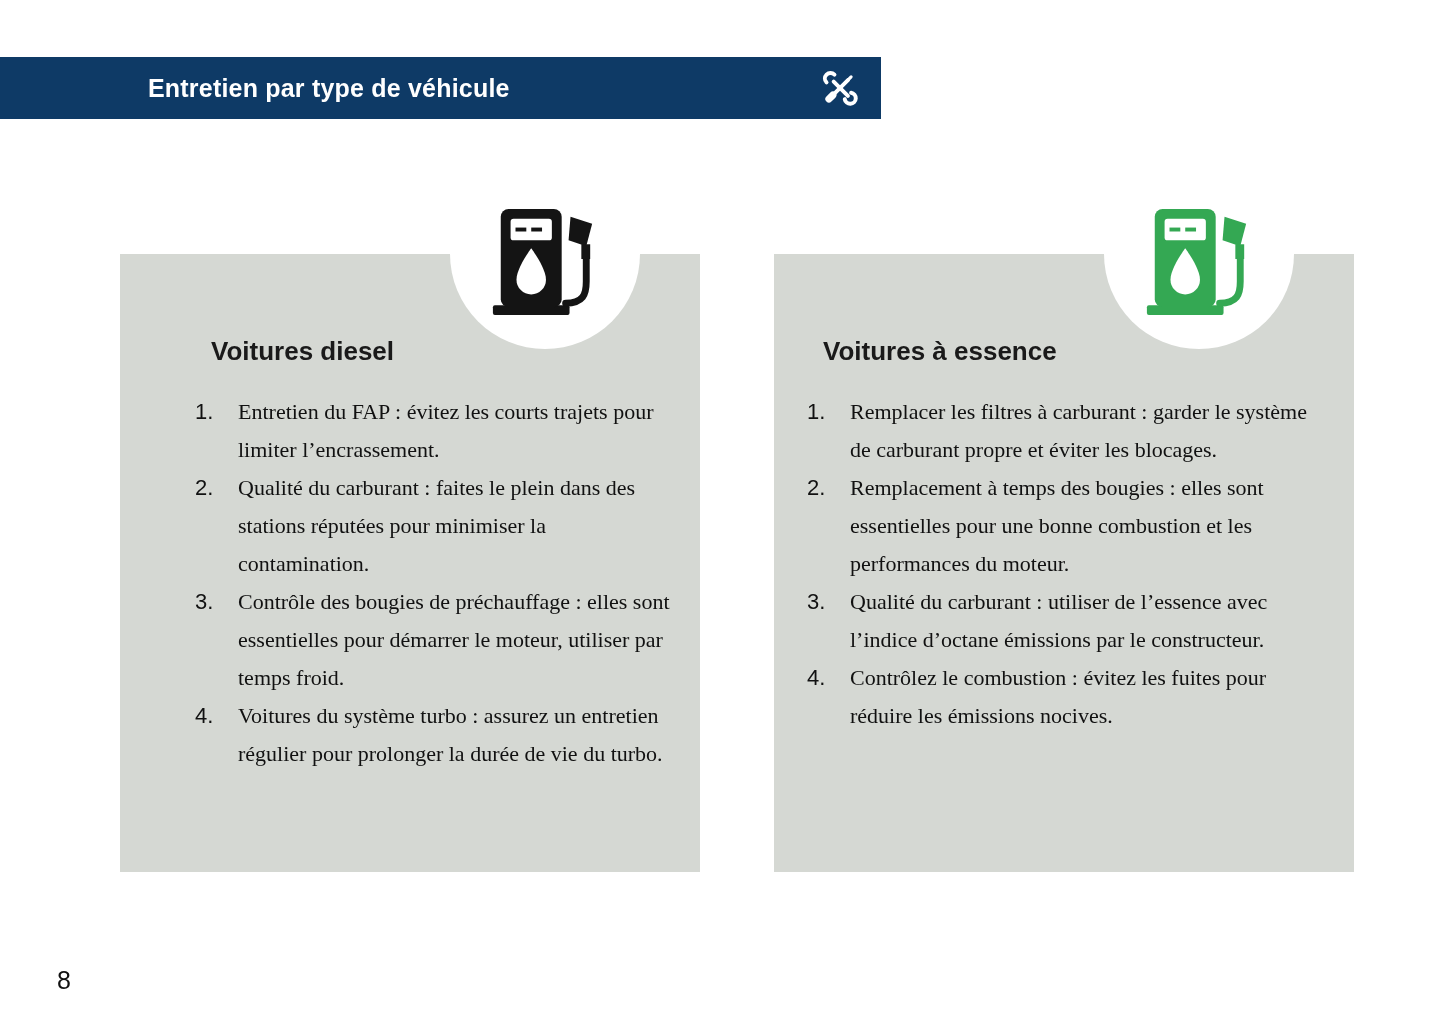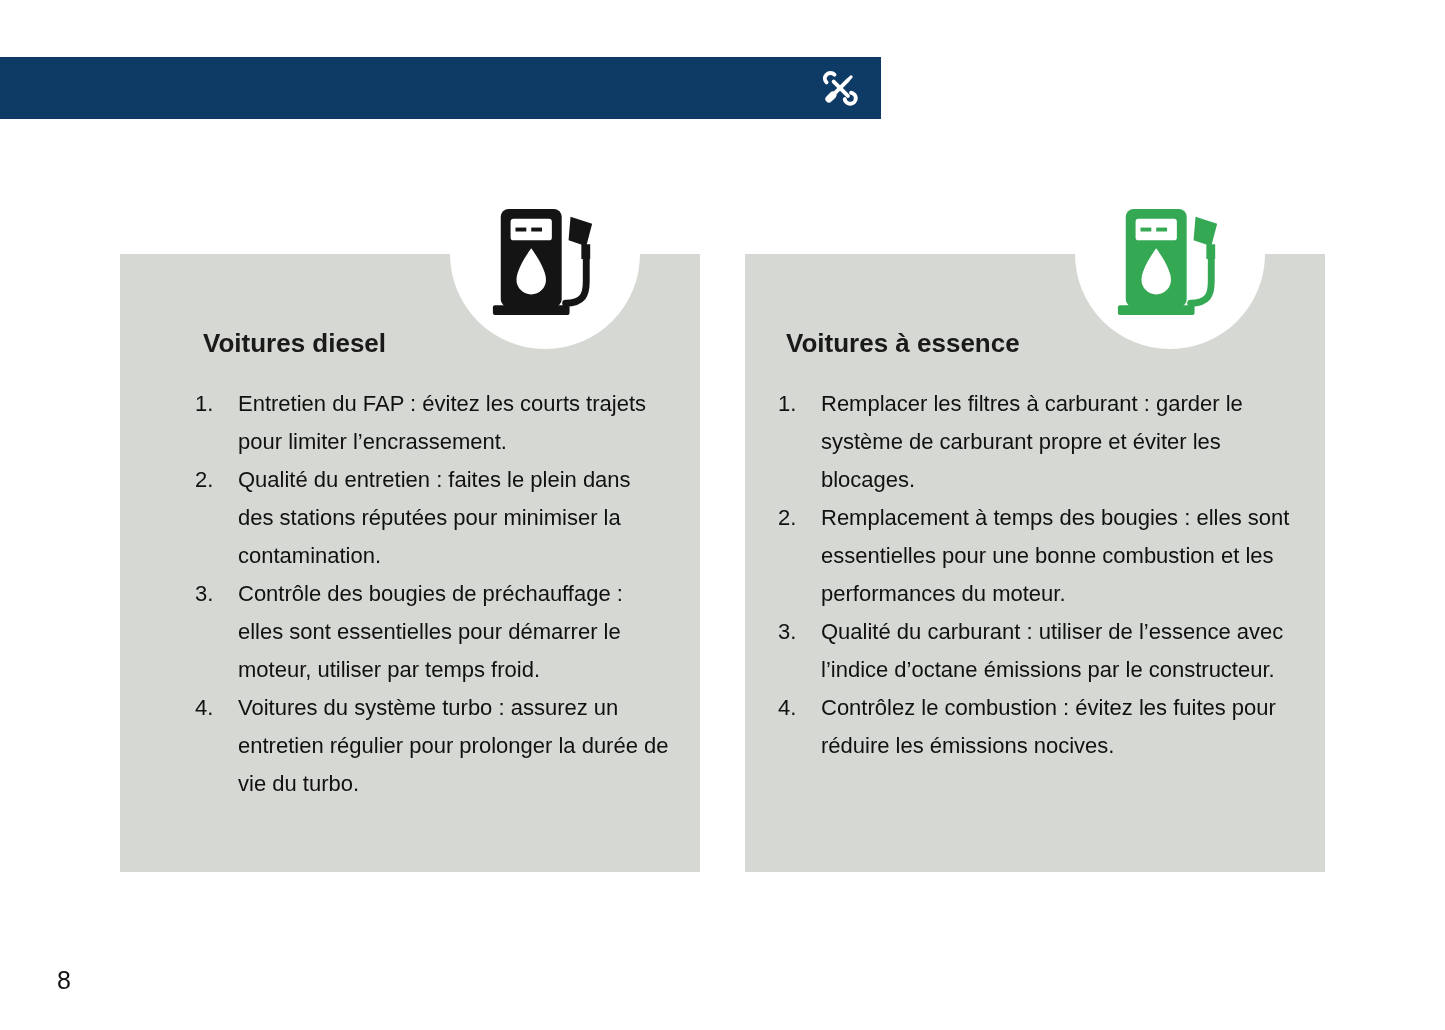--- a/index.html
+++ b/index.html
@@ -47,21 +47,21 @@
   .card {
     position: absolute;
     top: 254px;
     width: 580px;
     height: 618px;
     background: #d5d8d3;
     box-sizing: border-box;
     padding: 66px 28px 0 75px;
   }
   .card-left  { left: 120px; }
-  .card-right { left: 745px; padding-left: 33px; }
+  .card-right { left: 774px; padding-left: 33px; }
 
   .icon-circle {
     position: absolute;
     left: 330px;
     top: -95px;
     width: 190px;
     height: 190px;
     border-radius: 50%;
     background: #ffffff;
     z-index: 0;
@@ -74,21 +74,21 @@
     height: 115px;
     z-index: 1;
   }
   .pump svg { width: 118px; height: 113px; display: block; }
   .pump-black { color: #141414; }
   .pump-green { color: #34a853; }
 
   .card-title {
     position: relative;
     z-index: 1;
-    margin: 8px;
+    margin: 16px;
     font-size: 26px;
     font-weight: bold;
     color: #1a1a1a;
   }
 
   .card-list {
     list-style: none;
     margin: 26px 0 0 0;
     padding: 0;
     position: relative;
@@ -99,37 +99,39 @@
     font-size: 22px;
     line-height: 38px;
     color: #111111;
   }
   .card-item .num {
     flex: 0 0 43px;
     width: 43px;
   }
   .card-item .txt {
     flex: 1 1 auto;
+    font-family: Liberation Serif, serif;
   }
 
   
   .page-number {
     position: absolute;
     left: 57px;
     top: 966px;
     font-size: 25px;
     color: #111111;
   }
 </style>
 </head>
 <body>
 
 <div class="page">
 
   <header class="topbar" style="background: rgb(14, 58, 102);">
+    <span class="topbar-title">Entretien par type de véhicule</span>
     <span class="topbar-icon">
       <svg viewBox="0 0 48 48" width="38" height="38" aria-hidden="true">
         <g stroke="#ffffff" stroke-linecap="round" fill="none">
 
           <path d="M15 33 L34 14" stroke-width="5"></path>
           <path d="M10 38 L15 33" stroke-width="9"></path>
           <path d="M34 14 L38 10" stroke-width="4"></path>
 
           <path d="M16 16 L34 34" stroke-width="5"></path>
           <path d="M7 17 A 7 7 0 1 1 17 7" stroke-width="5"></path>
@@ -155,21 +157,21 @@
       </svg>
     </div>
     <h2 class="card-title">Voitures diesel</h2>
     <ol class="card-list">
       <li class="card-item">
         <span class="num">1.</span>
         <span class="txt">Entretien du FAP : évitez les courts trajets pour limiter l’encrassement.</span>
       </li>
       <li class="card-item">
         <span class="num">2.</span>
-        <span class="txt">Qualité du entretien : faites le plein dans des stations réputées pour minimiser la contamination.</span>
+        <span class="txt">Qualité du carburant : faites le plein dans des stations réputées pour minimiser la contamination.</span>
       </li>
       <li class="card-item">
         <span class="num">3.</span>
         <span class="txt">Contrôle des bougies de préchauffage : elles sont essentielles pour démarrer le moteur, utiliser par temps froid.</span>
       </li>
       <li class="card-item">
         <span class="num">4.</span>
         <span class="txt">Voitures du système turbo : assurez un entretien régulier pour prolonger la durée de vie du turbo.</span>
       </li>
     </ol>

